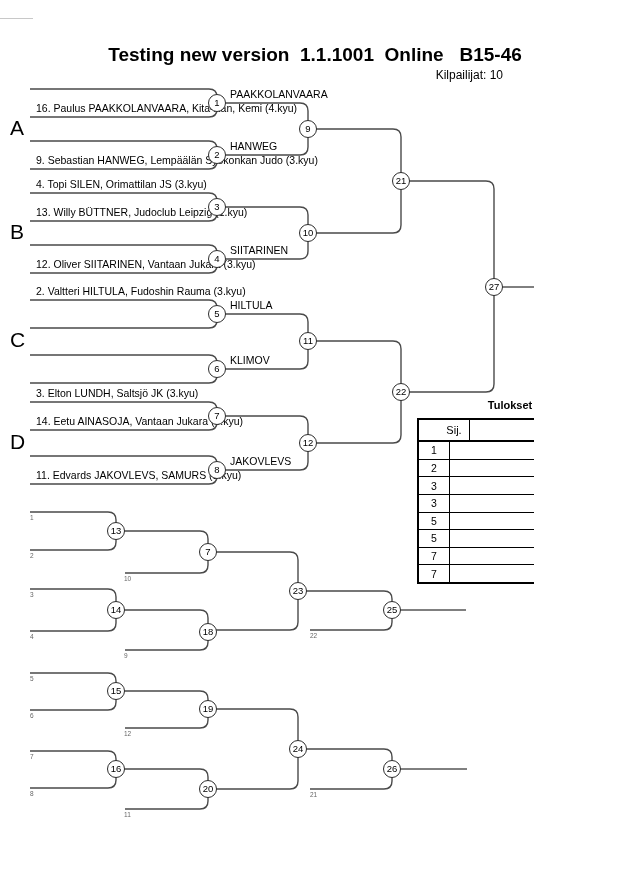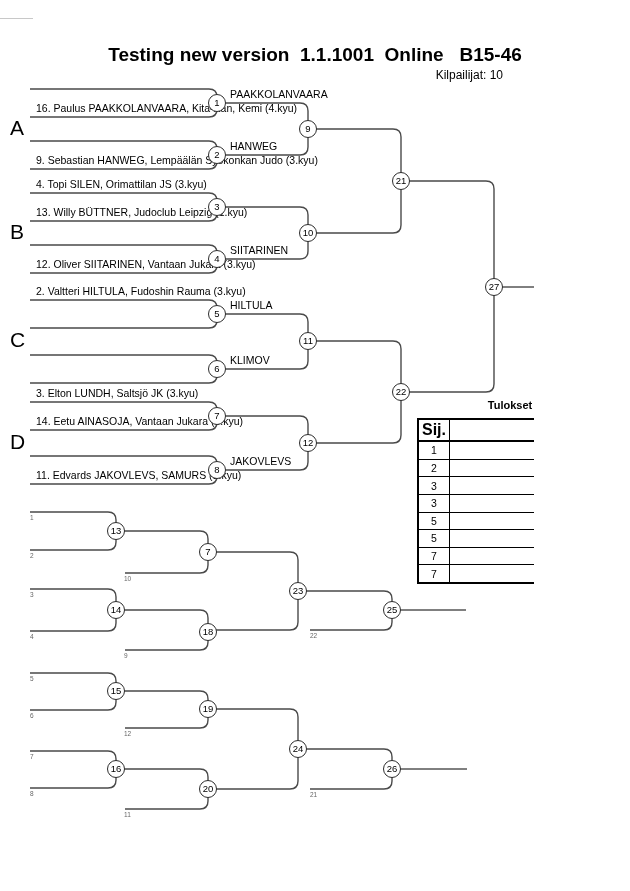--- a/index.html
+++ b/index.html
@@ -14,21 +14,21 @@
   .mc    { position:absolute; width:18px; height:18px; box-sizing:border-box; background:#fff;
            border:1px solid #2d2d2d; border-radius:50%; font-size:9.5px; text-align:center;
            line-height:16px; }
   .el    { position:absolute; font-size:6.5px; color:#666; line-height:7px; }
   svg.lines { position:absolute; left:0; top:0; }
   .results-title { position:absolute; left:417px; top:399px; width:186px; text-align:center;
                    font-weight:bold; font-size:11px; }
   .results { position:absolute; left:417px; top:418px; width:186px; height:166px;
              border:2px solid #000; box-sizing:border-box; display:flex; flex-direction:column; }
   .rhead { display:flex; height:20px; min-height:20px; border-bottom:2px solid #000;
-           font-weight:bold; font-size:16px; }
+           font-weight:normal; font-size:11px;padding-left:20px; }
   .rrow  { display:flex; flex:1; border-bottom:1px solid #000; font-size:10.5px; }
   .rrow:last-child { border-bottom:none; }
   .csij  { width:30px; border-right:1px solid #000; display:flex; align-items:center; justify-content:center; }
   .cnimi { flex:1; display:flex; align-items:center; justify-content:center; }
 </style>
 </head>
 <body>
 
 <div class="page">
 

